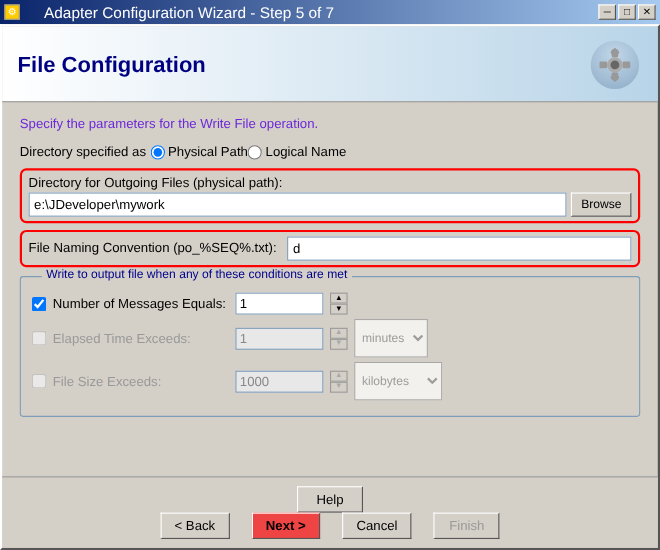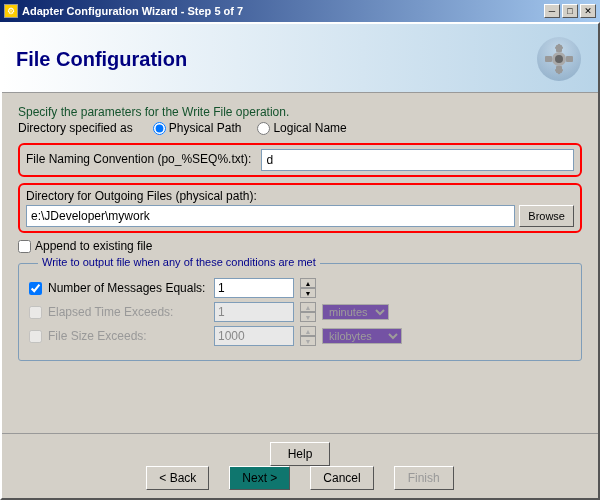--- a/index.html
+++ b/index.html
@@ -31,23 +31,24 @@
       width: 14px;
       height: 14px;
       background: #ffcc00;
       border: 1px solid #999;
       display: flex;
       align-items: center;
       justify-content: center;
       font-size: 9px;
     }
     .title-bar-text {
-      font-size: 11px;
-      font-weight: bold;
+      font-size: 14px;
+      font-weight: normal;
       color: white;
+      margin-left: 18px;
     }
     .title-bar-buttons {
       display: flex;
       gap: 2px;
     }
     .tb-btn {
       width: 16px;
       height: 14px;
       background: #d4d0c8;
       border: 1px solid #fff;
@@ -97,30 +98,29 @@
     }
 
     
     .content {
       padding: 12px 16px;
       flex: 1;
       overflow-y: auto;
     }
 
     .description {
-      margin-bottom: 2px;
-      color: #14532d;
+      margin-bottom: 12px;
+      color: #6d28d9;
       font-size: 12px;
     }
 
     
     .radio-group {
       display: flex;
       align-items: center;
-      gap: 16px;
       margin-bottom: 8px;
     }
     .radio-label {
       font-size: 12px;
       color: #000;
       margin-right: 4px;
     }
     .radio-option {
       display: flex;
       align-items: center;
@@ -228,23 +228,23 @@
       background: #d4d0c8;
       border: 1px solid #999;
       font-size: 7px;
       display: flex;
       align-items: center;
       justify-content: center;
       cursor: pointer;
       line-height: 1;
     }
     .unit-select {
-      height: 16px;
+      height: 35px;
       font-size: 11px;
-      background: #4c1d95;
+      background: #ffffff;
       border: 1px solid #999;
       color: #888;
       padding: 0 2px;
     }
     .disabled-label {
       color: #999;
     }
 
     
     .button-bar {
@@ -265,22 +265,22 @@
       border-bottom-color: #555;
       font-size: 12px;
       cursor: pointer;
       min-width: 60px;
     }
     .btn-group {
       display: flex;
       gap: 20px;
     }
     .btn-next {
-      background: #0f766e;
-      font-weight: normal;
+      background: #ef4444;
+      font-weight: bold;
     }
   </style>
 </head>
 <body>
 
 <div class="title-bar">
   <div class="title-bar-left">
     <div class="title-bar-icon">⚙</div>
     <span class="title-bar-text">Adapter Configuration Wizard - Step 5 of 7</span>
   </div>
@@ -333,38 +333,34 @@
         <input type="radio" name="dirtype" checked="" style="">
         <span>Physical Path</span>
       </label>
       <label class="radio-option">
         <input type="radio" name="dirtype" style="">
         <span>Logical Name</span>
       </label>
     </div>
 
     <div class="highlighted-group">
-      <div class="field-row">
-        <span class="field-label" style="white-space:nowrap; margin-right:6px;">File Naming Convention (po_%SEQ%.txt):</span>
-        <input type="text" class="text-input" value="d" style="">
-      </div>
-    </div>
-
-    <div class="highlighted-group">
       <div class="field-label">Directory for Outgoing Files (physical path):</div>
       <div class="field-row">
         <input type="text" class="text-input" value="e:\JDeveloper\mywork" style="">
         <button class="browse-btn">Browse</button>
       </div>
     </div>
 
-    <div class="checkbox-row">
-      <input type="checkbox" style="">
-      <span>Append to existing file</span>
-    </div>
+    <div class="highlighted-group">
+      <div class="field-row">
+        <span class="field-label" style="white-space:nowrap; margin-right:6px;">File Naming Convention (po_%SEQ%.txt):</span>
+        <input type="text" class="text-input" value="d" style="">
+      </div>
+    </div>
+
 
     <div class="group-box">
       <span class="group-box-title">Write to output file when any of these conditions are met</span>
 
       <div class="condition-row" style="margin-top:8px;">
         <input type="checkbox" checked="" style="">
         <span class="condition-label">Number of Messages Equals:</span>
         <input type="text" class="condition-input active" value="1" style="">
         <div class="spinner">
           <div class="spinner-btn">▲</div>

